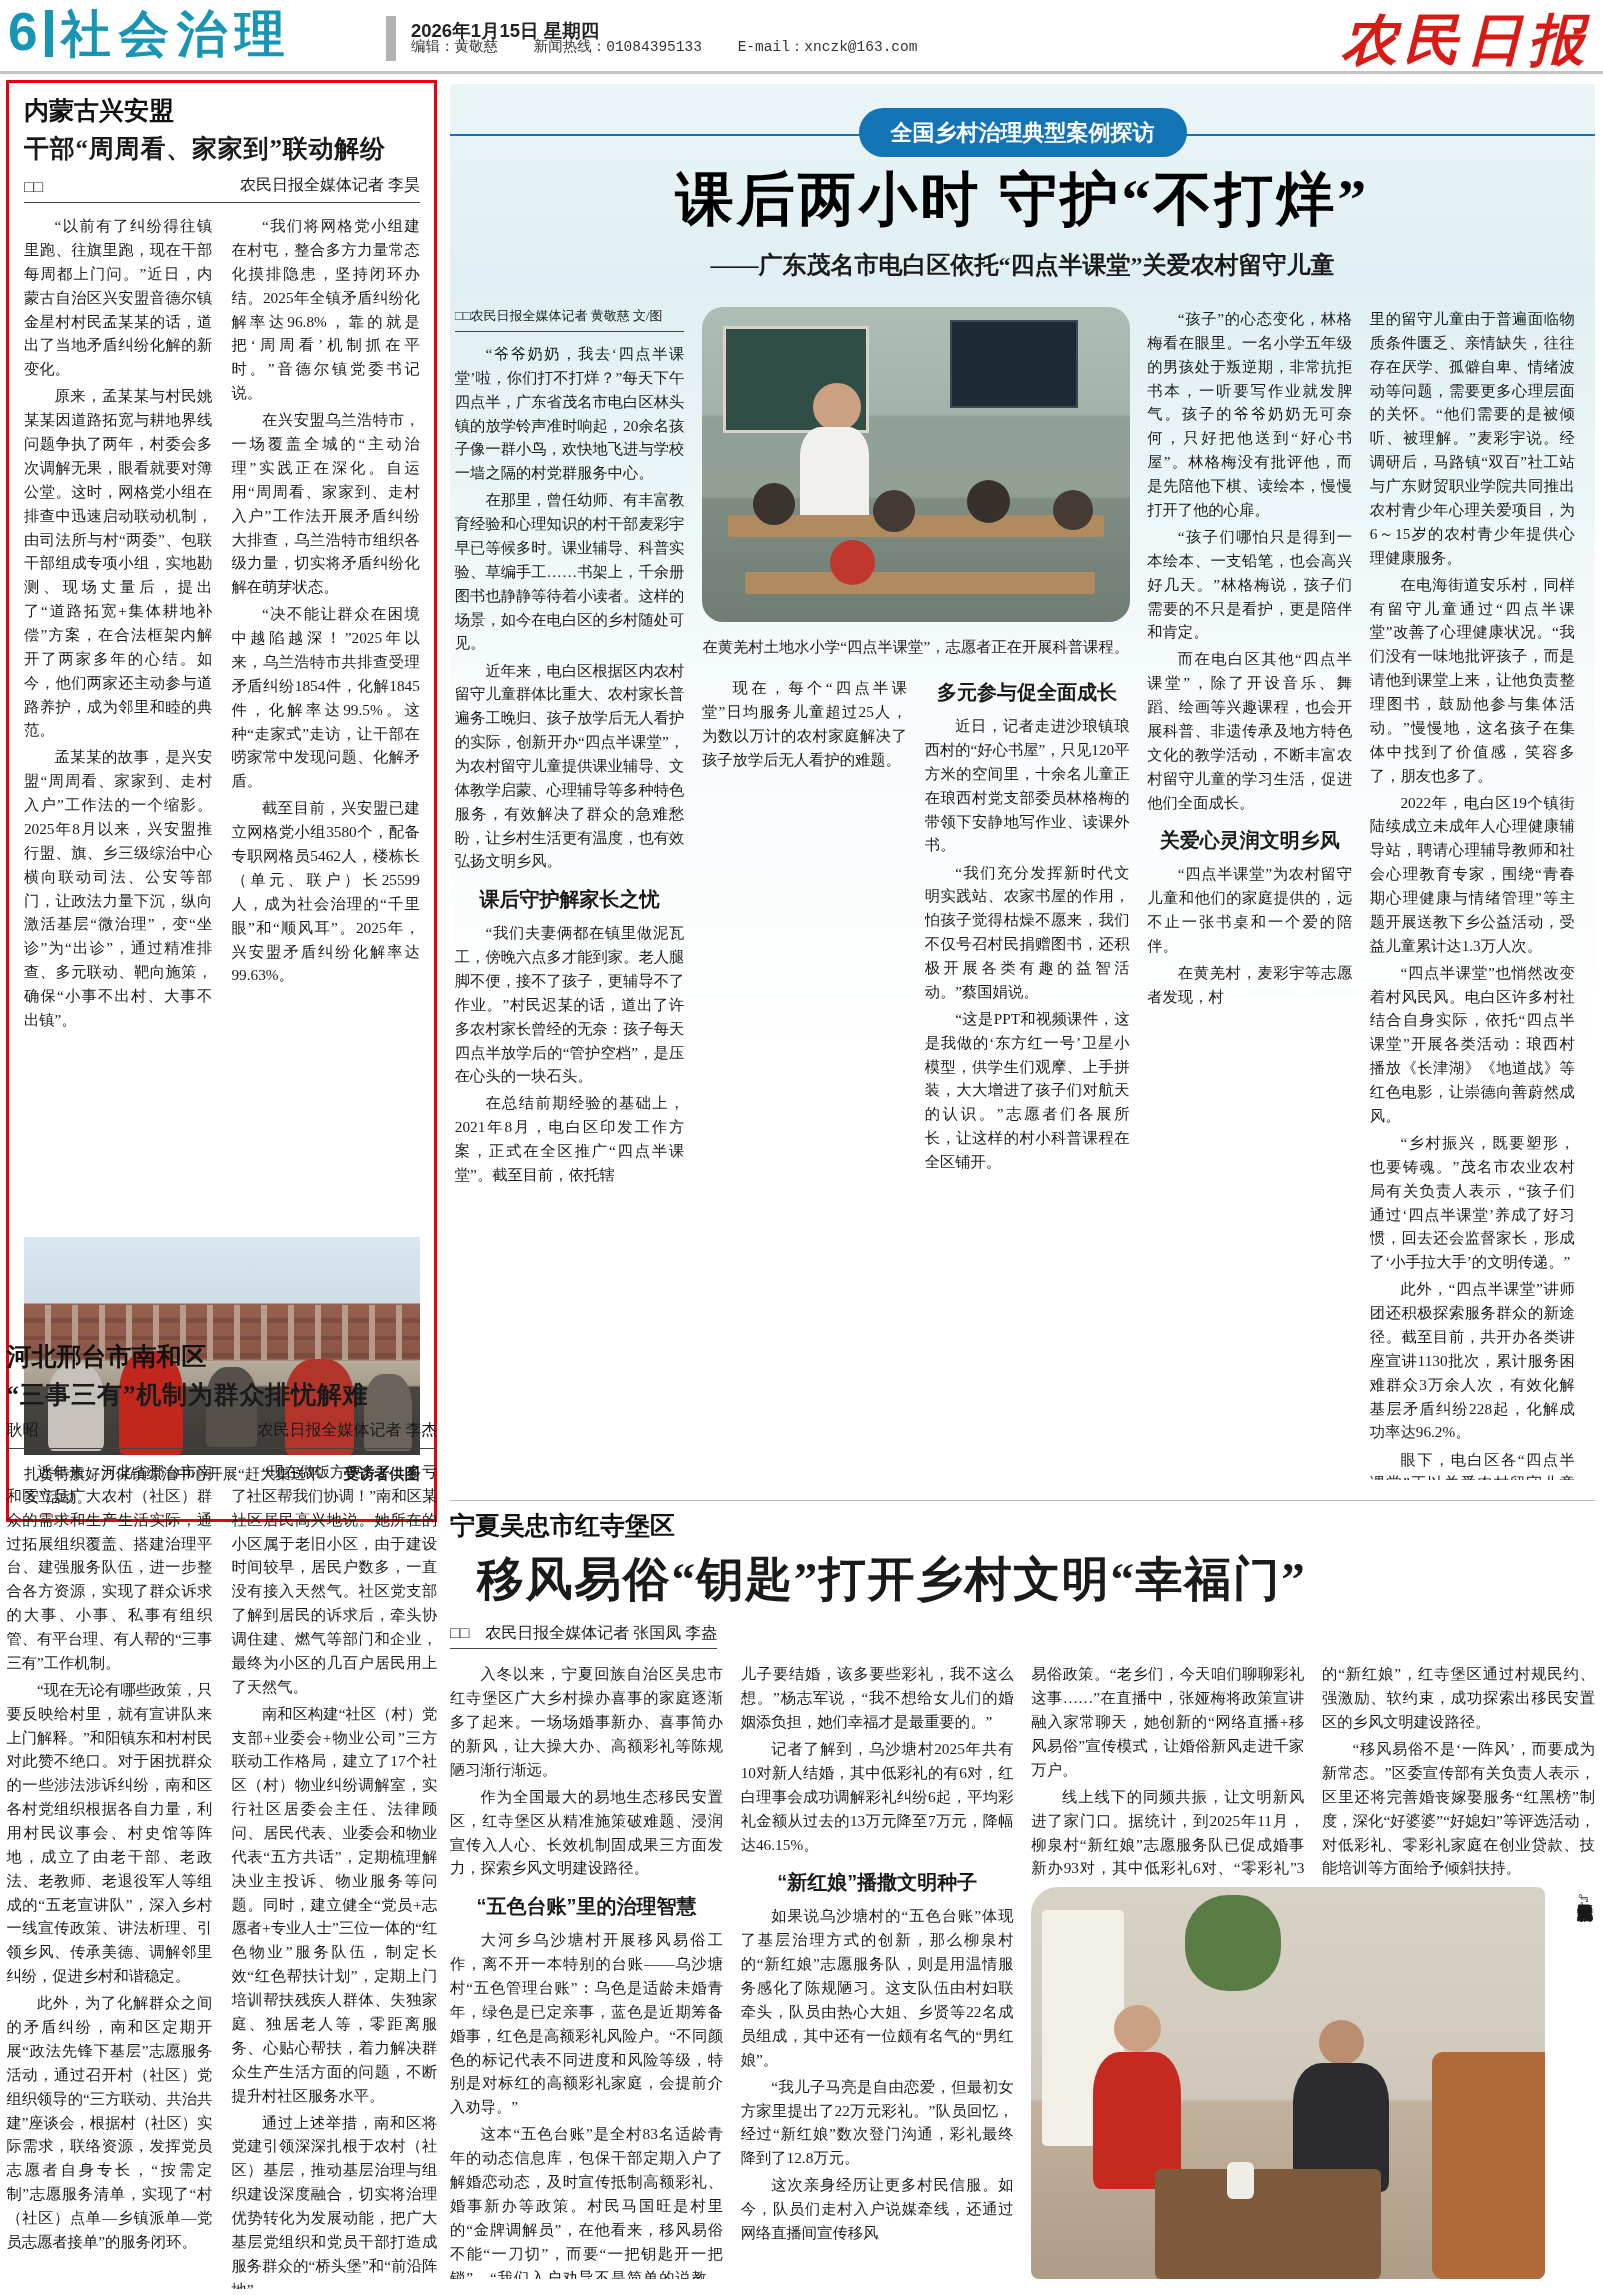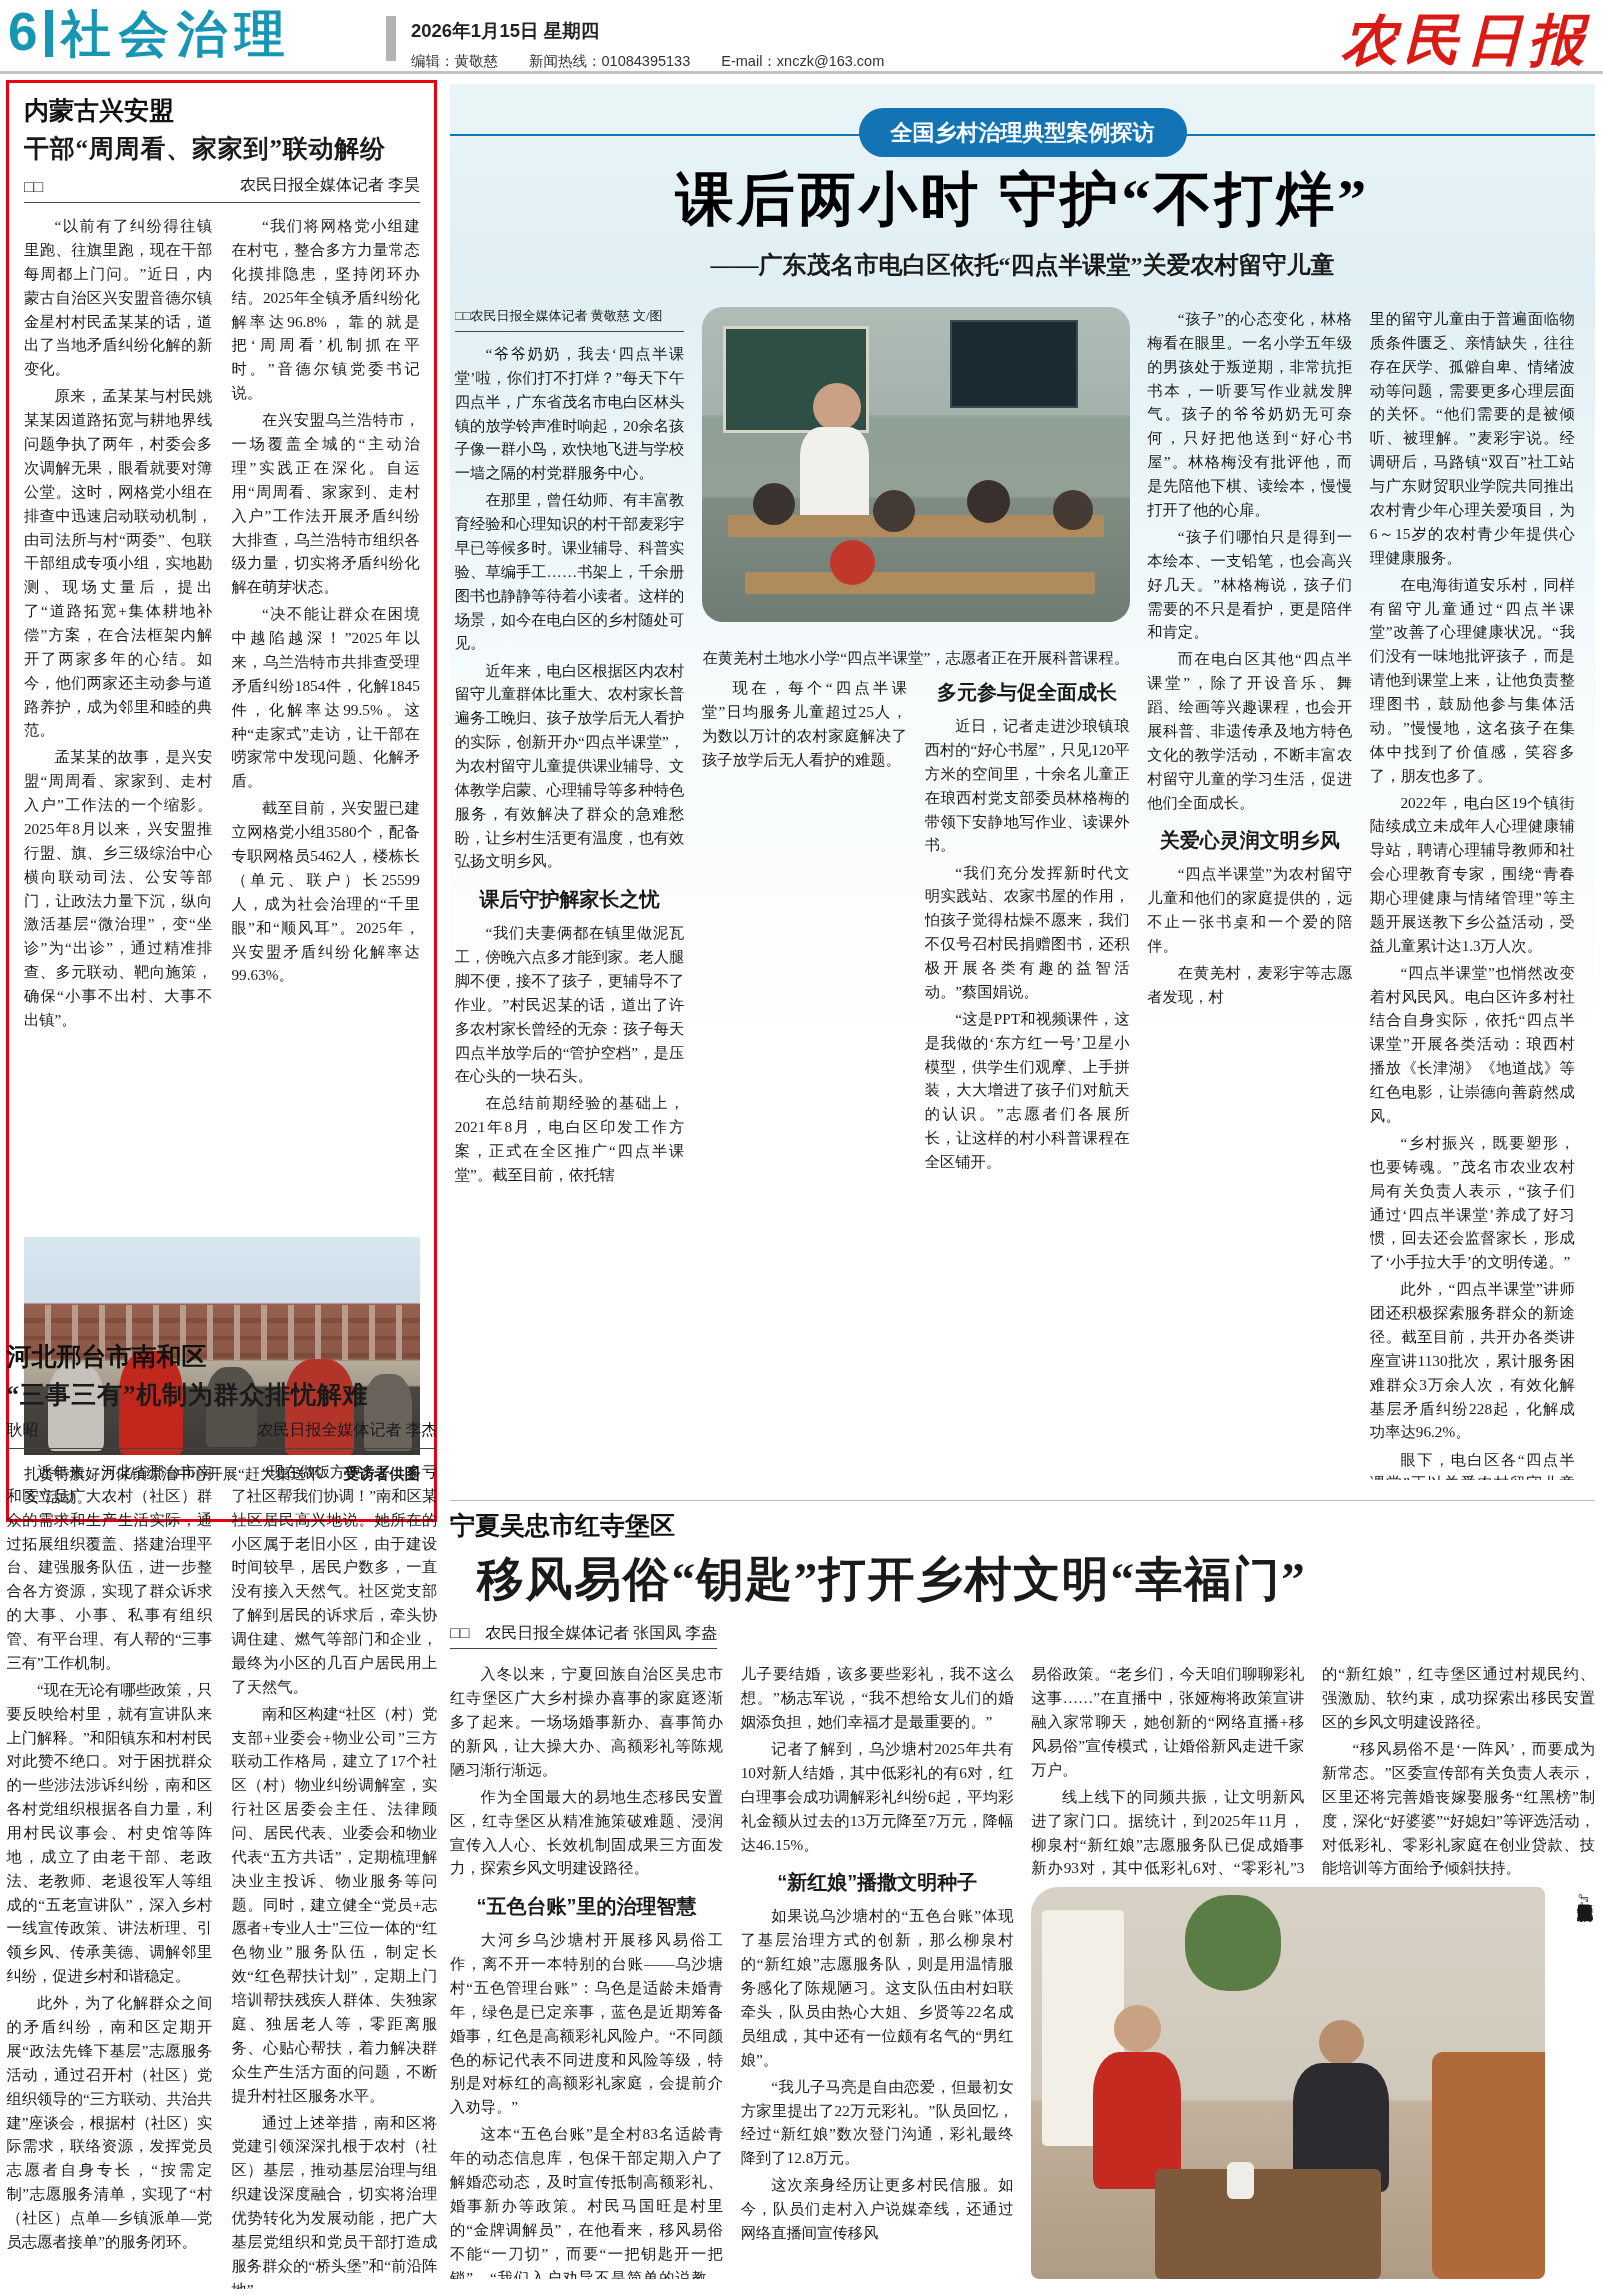--- a/index.html
+++ b/index.html
@@ -9,22 +9,22 @@
   
   .hdr { position:absolute; left:0; top:0; width:1604px; height:74px; }
   .hdr-left { position:absolute; left:8px; top:4.8px; display:flex; align-items:flex-start; gap:8px;
     font-family:"Liberation Sans","DejaVu Sans",sans-serif; color:#1795b4; }
   .pgno { font-size:53px; font-weight:bold; line-height:1; }
   .pgbar { width:7.2px; height:47px; background:#1795b4; margin-top:4.8px; }
   .secttl { font-size:50px; font-weight:bold; letter-spacing:8px; line-height:1.1; margin-top:2px; }
   .hdr-div { position:absolute; left:386px; top:16px; width:10.4px; height:45px; background:#b3b3b3; }
   .hdr-date { position:absolute; left:411px; top:17.7px; font-size:18.5px; font-weight:bold; color:#222;
     font-family:"Liberation Sans","DejaVu Sans",sans-serif; }
-  .hdr-ed { position:absolute; left:411px; top:52px; font-size:14.5px; color:#333;
-    font-family:Liberation Sans, sans-serif; }
+  .hdr-ed { position:absolute; left:411px; top:37px; font-size:14.5px; color:#333;
+    font-family:Liberation Mono, monospace; }
   .hdr-ed span { margin-right:27px; }
   .masthead { position:absolute; right:13px; top:3.2px; font-size:56px; font-weight:bold; font-style:italic;
     color:#d91a15; letter-spacing:6.4px; font-family:"Liberation Serif","DejaVu Serif",serif; }
   .hdr-rule { position:absolute; left:0; top:71px; width:1604px; height:3.2px; background:#c4c4c4; }
 
   
   p.body { font-size:15.3px; line-height:1.56; text-align:justify; text-indent:2em; margin-bottom:3.2px; }
   .subhead { font-family:"Liberation Sans","DejaVu Sans",sans-serif; font-size:20px; font-weight:bold;
     text-align:center; margin:13px 0 8px; }
   .tag { font-family:"Liberation Sans","DejaVu Sans",sans-serif; font-size:25px; font-weight:bold; color:#111; }
@@ -67,21 +67,21 @@
     grid-template-columns:1.12fr 1fr 1fr 1fr 1fr; grid-template-rows:369px 1fr; column-gap:17.7px; }
   .mainbody > div { overflow:hidden; }
   .mc1 { grid-column:1; grid-row:1/3; }
   .mphoto { grid-column:2/4; grid-row:1; }
   .mc2 { grid-column:2; grid-row:2; }
   .mc3 { grid-column:3; grid-row:2; }
   .mc4 { grid-column:4; grid-row:1/3; }
   .mc5 { grid-column:5; grid-row:1/3; }
   .mby { font-size:13px; white-space:nowrap; overflow:hidden; border-bottom:0.8px solid #444;
     padding-bottom:6.4px; margin-bottom:9.6px; }
-  .mcap { text-align:center; font-size:15.3px; margin-top:26px; }
+  .mcap { text-align:center; font-size:15.3px; margin-top:15px; }
 
   
   .hebei { position:absolute; left:6.4px; top:1340px; width:431px; height:949px; display:flex;
     flex-direction:column; overflow:hidden; }
 
   
   .ningxia { position:absolute; left:450px; top:1500px; width:1145px; height:789px; overflow:hidden;
     border-top:0.8px solid #bbb; padding-top:8px; }
   .nxhl { font-size:47px; font-weight:bold; letter-spacing:1.6px; margin:6.4px 0 11.2px; padding-left:27px; }
   .nxby { font-size:16px; border-bottom:0.8px solid #444; display:inline-block; padding-bottom:4.8px; margin-bottom:13px; }

